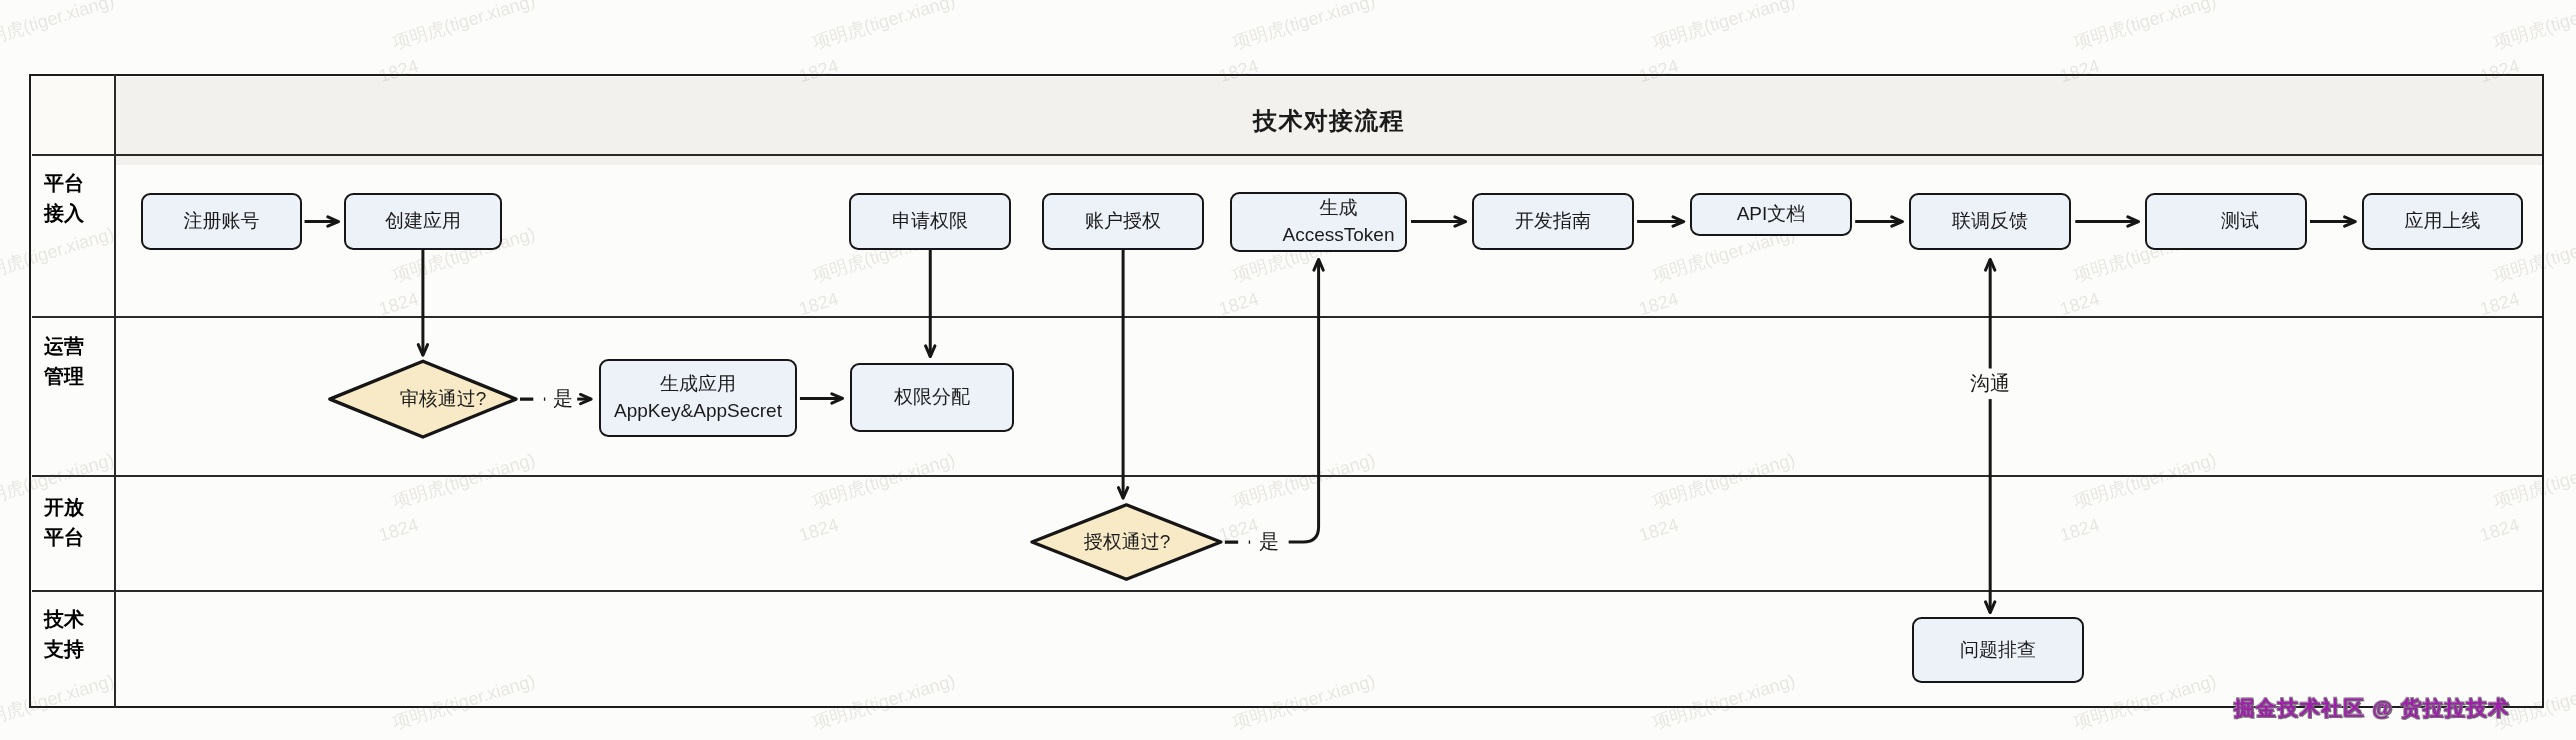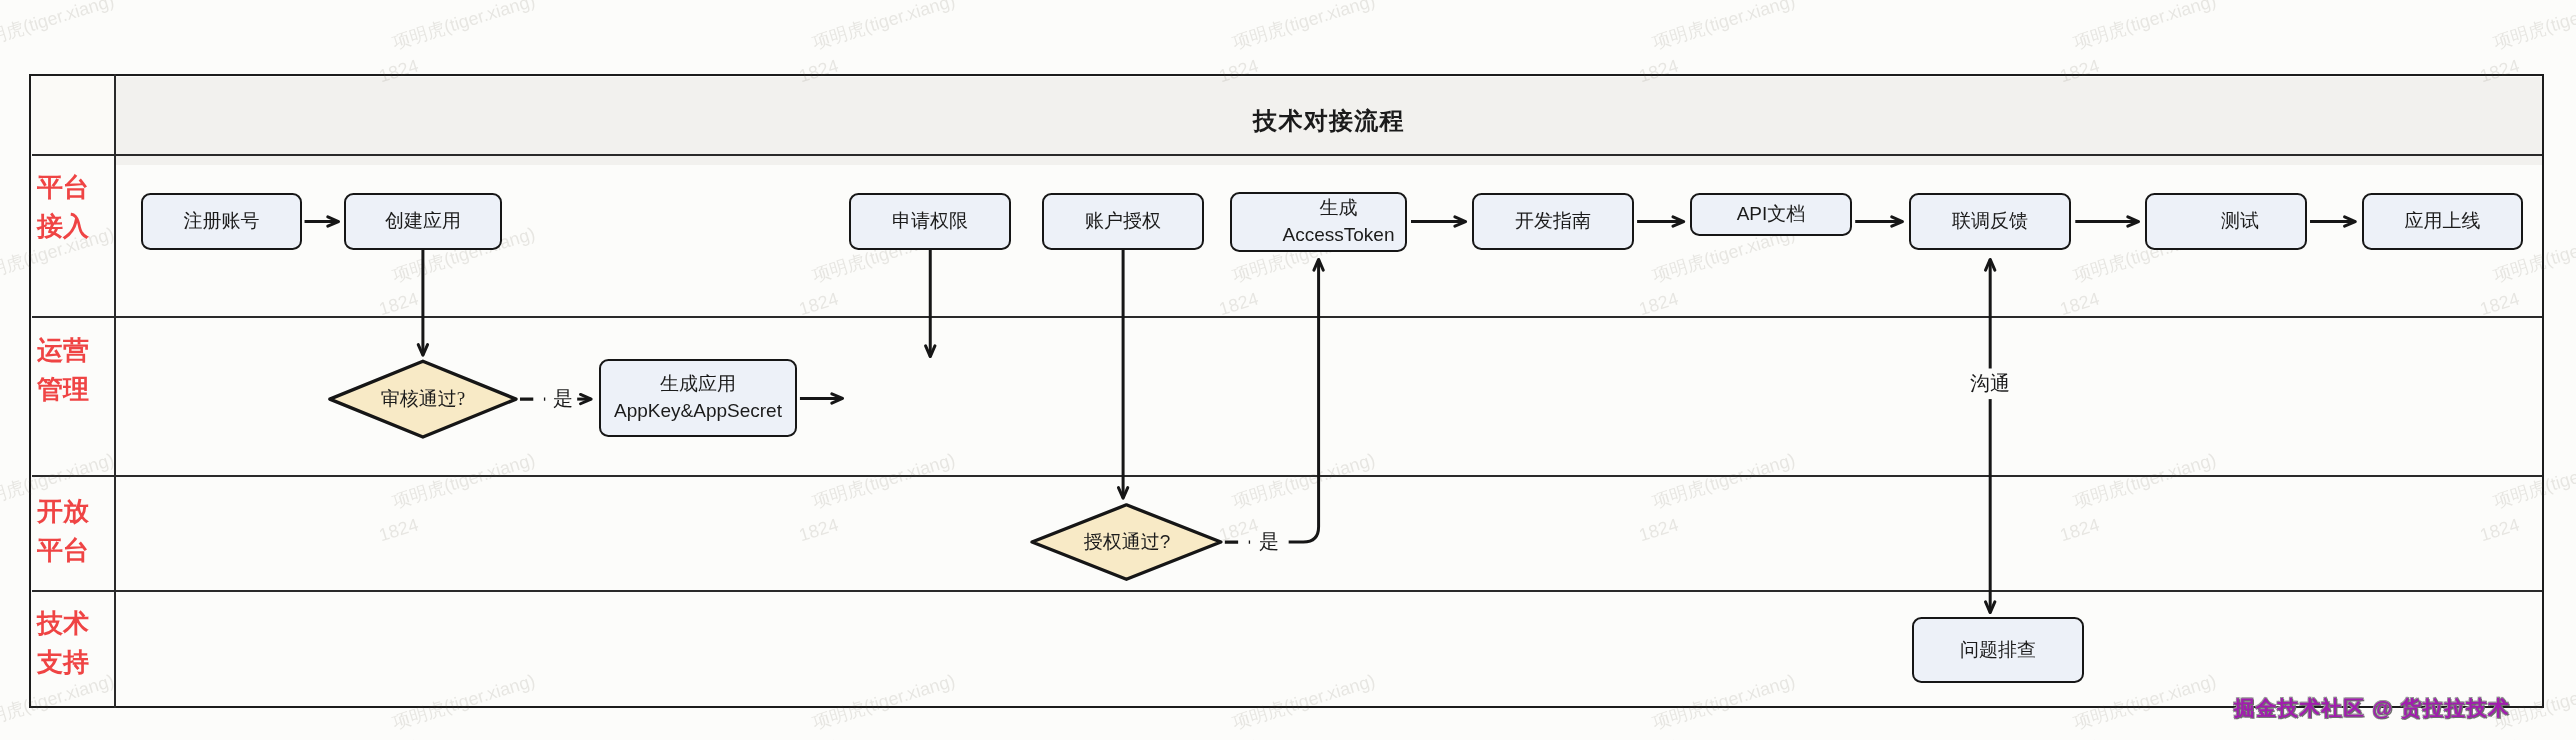--- a/index.html
+++ b/index.html
@@ -39,22 +39,22 @@
     display:flex;align-items:center;justify-content:center;
   }
   .title-text{font-size:24px;font-weight:bold;letter-spacing:1.3px;}
   .vline{position:absolute;left:114px;top:74px;width:2px;height:634px;background:var(--grid-color);z-index:1;}
   .hline{position:absolute;left:32px;width:2510px;height:2px;background:var(--grid-color);z-index:1;}
   .hline.header{top:154px;}
   .hline.l1{top:316px;}
   .hline.l2{top:475px;}
   .hline.l3{top:590px;}
   .lane-label{
-    position:absolute;left:37px;width:69px;z-index:3;
-    font-size:26px;font-weight:bold;line-height:1.5;color:#ef4444;
+    position:absolute;left:44px;width:69px;z-index:3;
+    font-size:20px;font-weight:bold;line-height:1.5;color:#000000;
   }
   
   .edges{position:absolute;left:0;top:0;z-index:3;}
   .edge{stroke:var(--line-color);stroke-width:4.5;fill:none;}
   .edge.dashed{stroke-dasharray:20 16;stroke-width:5;}
   .diamond{fill:var(--decision-fill);stroke:var(--node-border);stroke-width:5;stroke-linejoin:round;}
   
   .node{
     position:absolute;box-sizing:border-box;z-index:4;
     background:var(--node-fill);border:2.7px solid var(--node-border);border-radius:9.3px;
@@ -286,26 +286,29 @@
       <span>测试</span>
     </div>
   <div class="node" style="left:2362px;top:193px;width:161px;height:57px;">
       <span>应用上线</span>
     </div>
 
   <div class="node" style="left:599px;top:359px;width:198px;height:78px;">
     <span>生成应用</span>
     <span>AppKey&amp;AppSecret</span>
   </div>
+  <div class="node" style="left:850px;top:363px;width:164px;height:69px;">
+      <span>权限分配</span>
+    </div>
 
   <div class="node" style="left:1912px;top:617px;width:172px;height:66px;">
       <span>问题排查</span>
     </div>
 
-  <div class="decision-label" style="left:343px;top:379px;width:160px;height:40px;font-family:Liberation Serif, serif;">审核通过?</div>
+  <div class="decision-label" style="left:363px;top:379px;width:160px;height:40px;">审核通过?</div>
   <div class="decision-label" style="left:1047px;top:522px;width:160px;height:40px;">授权通过?</div>
 
   <div class="edge-label" style="left:543px;top:380px;width:40px;height:37px;">是</div>
   <div class="edge-label" style="left:1249px;top:523px;width:40px;height:37px;">是</div>
   <div class="edge-label" style="left:1960px;top:367px;width:60px;height:33px;">沟通</div>
 
   <div class="stamp">掘金技术社区 @ 货拉拉技术</div>
 
 </div>
 

